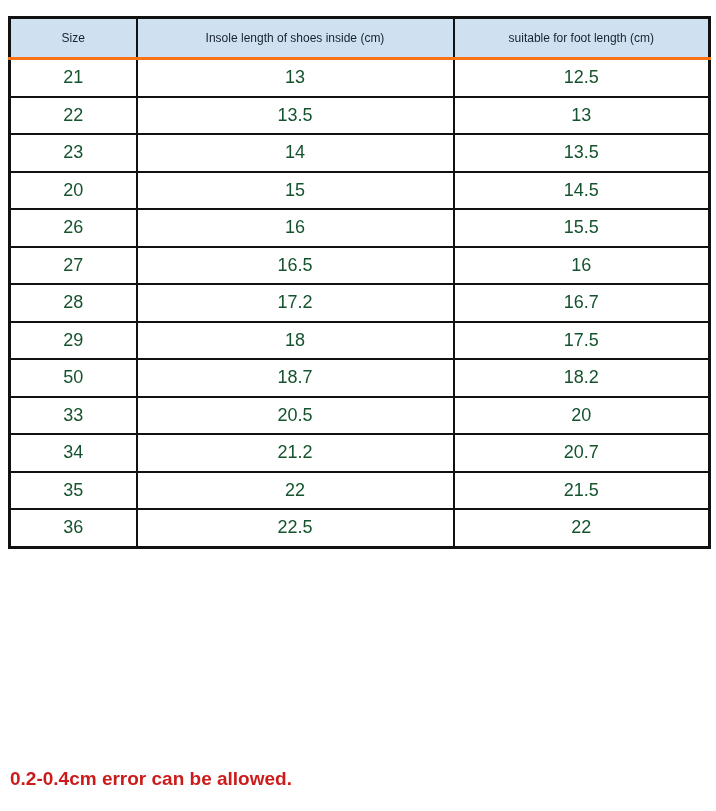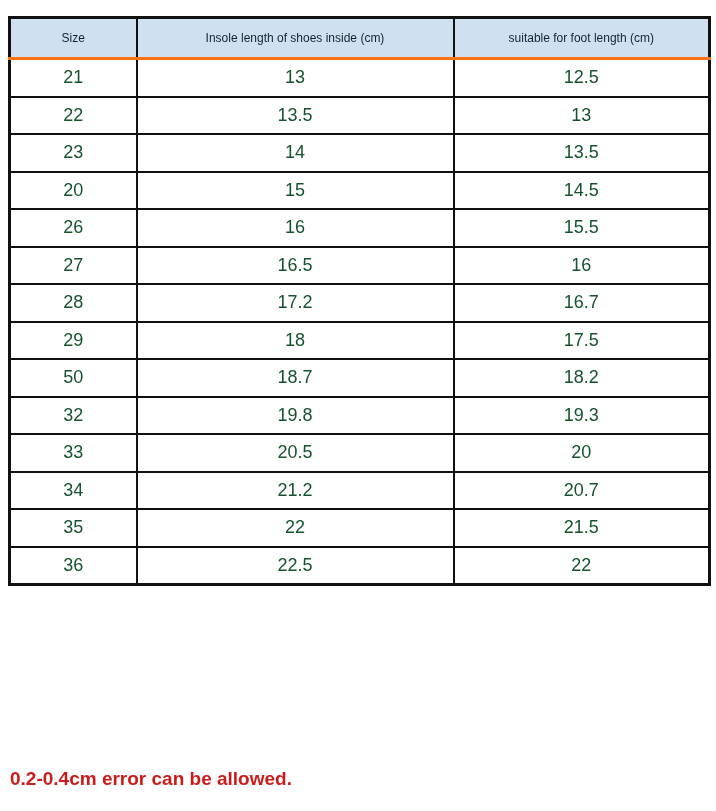--- a/index.html
+++ b/index.html
@@ -117,25 +117,20 @@
         <td>29</td>
         <td>18</td>
         <td>17.5</td>
       </tr>
       <tr>
         <td>50</td>
         <td>18.7</td>
         <td>18.2</td>
       </tr>
       <tr>
-        <td>32</td>
-        <td>19.8</td>
-        <td>19.3</td>
-      </tr>
-      <tr>
         <td>33</td>
         <td>20.5</td>
         <td>20</td>
       </tr>
       <tr>
         <td>34</td>
         <td>21.2</td>
         <td>20.7</td>
       </tr>
       <tr>

